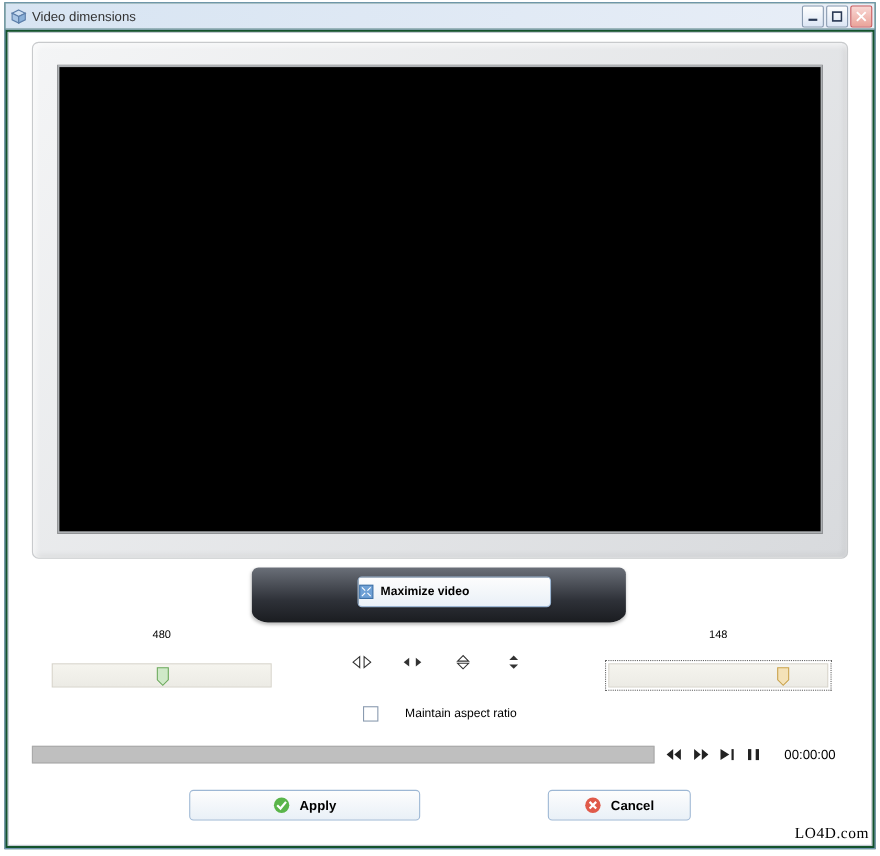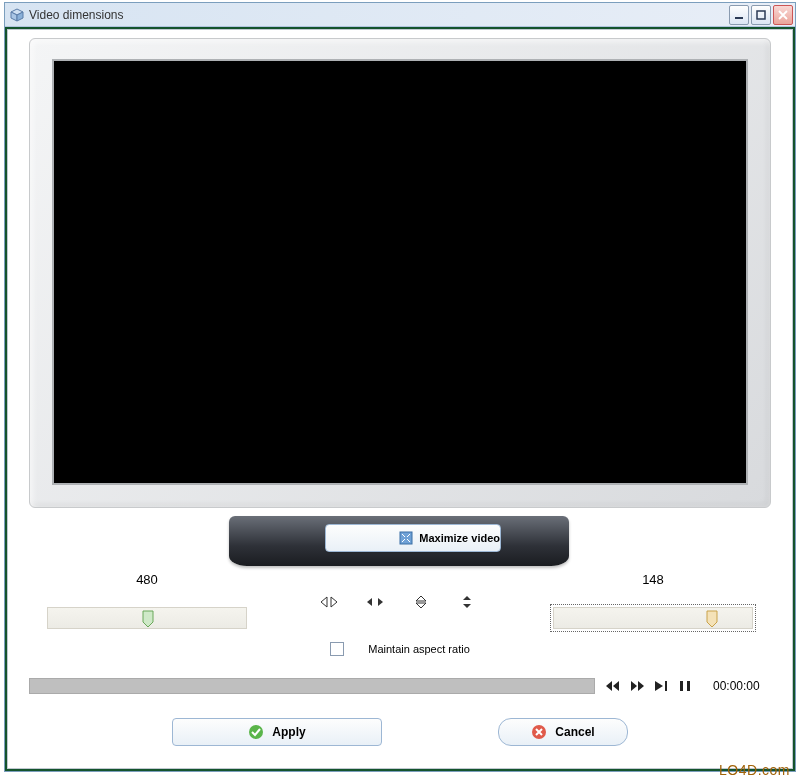--- a/index.html
+++ b/index.html
@@ -82,40 +82,40 @@
   border-radius: 6px 6px 18px 18px / 6px 6px 10px 10px;
   box-shadow: 0 2px 3px rgba(0,0,0,.25);
 }
 .maximize-btn {
   position: absolute;
   left: 296px; bottom: -14px;
   width: 176px; height: 28px;
   background: linear-gradient(#fdfdfd,#e9f0f7);
   border: 1px solid #9db7d4;
   border-radius: 4px;
-  display: flex; align-items: center; justify-content: flex-end;
+  display: flex; align-items: center; justify-content: flex-start;
   gap: 6px;
   cursor: pointer;
   box-shadow: 0 1px 1px rgba(0,0,0,.1);
   font-weight: bold;
   font-size: 11px;
 }
 .maximize-btn .mb-icon {
   width: 14px; height: 14px;
 }
 .dims-row {
   margin-top: 34px;
   width: 742px; margin-left:auto; margin-right:auto;
   position: relative;
   height: 50px;
 }
 .dim-col { position: absolute; top: 0; width: 200px; text-align:center; }
 .dim-col.left { left: 18px; }
 .dim-col.right { right: 18px; }
-.dim-val { font-size: 13px; margin-bottom: 20px; }
+.dim-val { font-size: 10px; margin-bottom: 20px; }
 .slider {
   position: relative;
   width: 200px; height: 22px;
   background: linear-gradient(#f5f4ee,#ecebe5);
   border: 1px solid #d6d3c9;
 }
 .slider.focused { outline: 1px dotted #666; outline-offset: 2px; }
 .slider .thumb {
   position: absolute; top: 2px;
   width: 12px; height: 18px;
@@ -158,26 +158,26 @@
   display:flex; gap: 116px; justify-content:center;
 }
 .big-btn {
   width: 210px; height: 28px;
   background: linear-gradient(#fdfdfd,#e9f0f7);
   border: 1px solid #9db7d4;
   border-radius: 4px;
   display:flex; align-items:center; justify-content:center; gap:8px;
   cursor:pointer; font-weight:bold; font-size:12px;
 }
-.big-btn.cancel { width: 130px; border-radius: 13px; }
+.big-btn.cancel { width: 130px; }
 .big-btn .bi { width:16px; height:16px; }
 .watermark {
-  position:absolute; right: 10px; bottom: 0;
-  color: #a16207; font-size: 14px; letter-spacing: .5px;
-  font-family: Liberation Sans, sans-serif;
+  position:absolute; right: 10px; bottom: 11px;
+  color: #000000; font-size: 14px; letter-spacing: .5px;
+  font-family: Liberation Serif, serif;
 }
 </style>
 </head>
 <body>
 
 <div class="window">
   <div class="titlebar">
     <span class="app-icon">
       <svg viewBox="0 0 16 16">
           <g stroke="#5b7da8" stroke-width="1" fill="#cfe0f2">

